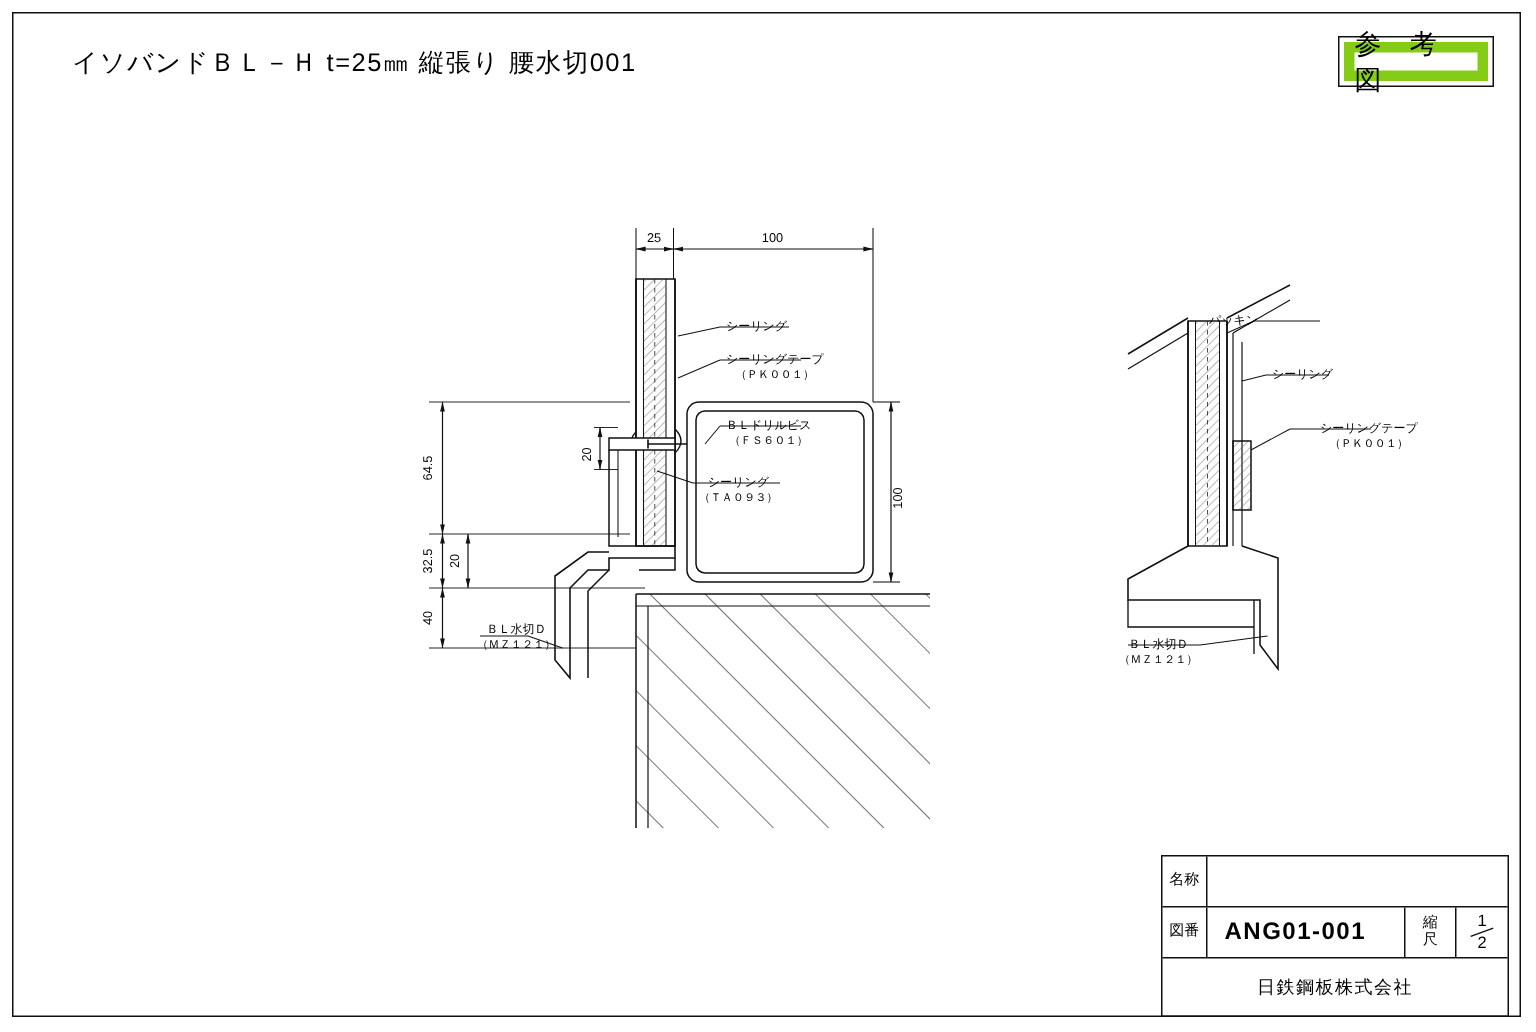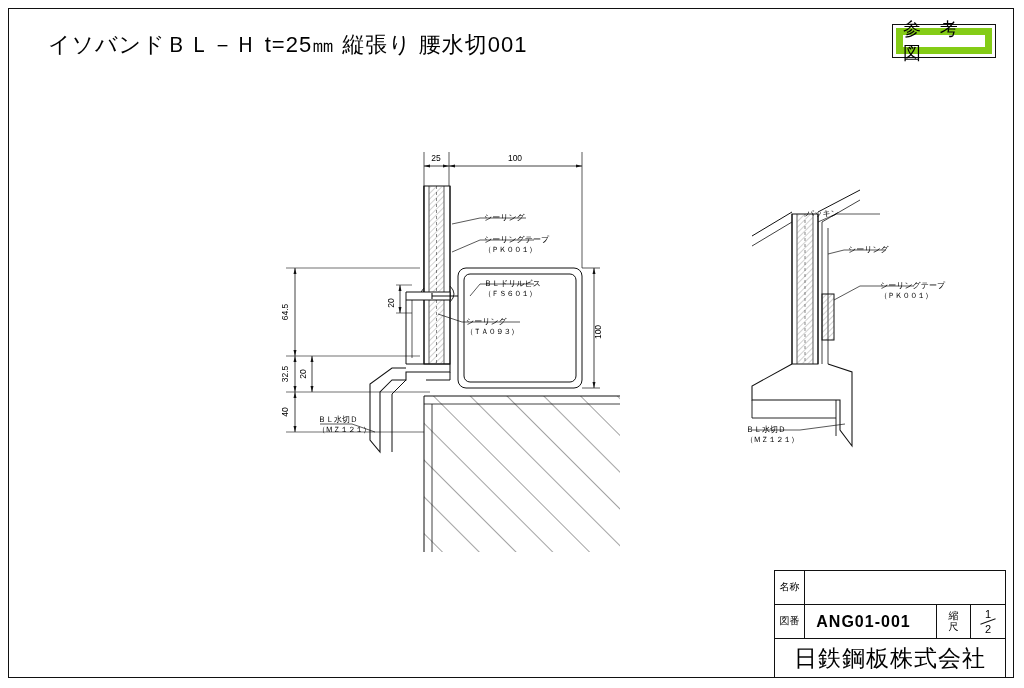--- a/index.html
+++ b/index.html
@@ -1,38 +1,38 @@
 <!DOCTYPE html>
 <html><head>
 <meta charset="utf-8">
 <style>
   html,body{margin:0;padding:0;background:#ffffff;}
   body{width:1024px;height:688px;overflow:hidden;font-family:"Liberation Sans","DejaVu Sans",sans-serif;color:#000;}
   #sheet{position:relative;width:1024px;height:688px;background:#fff;}
   .frame{position:absolute;left:8px;top:8px;width:1006px;height:670px;border:1.2px solid #111;box-sizing:border-box;}
-  .title-main{position:absolute;left:48px;top:30px;font-size:22px;letter-spacing:1px;white-space:nowrap;}
+  .title-main{position:absolute;left:48px;top:30px;font-size:17px;letter-spacing:1px;white-space:nowrap;}
   .ref-box{position:absolute;right:28px;top:24px;width:104px;height:34px;border:1.2px solid #111;box-sizing:border-box;}
   .ref-box .inner{position:absolute;left:3px;top:3px;right:3px;bottom:3px;border:7px solid #84cc16;display:flex;align-items:center;justify-content:center;font-size:18px;letter-spacing:4px;font-family:Liberation Mono, monospace;}
   svg{position:absolute;left:0;top:0;}
-  .lbl{font-size:8px;font-family:Liberation Serif, serif;}
+  .lbl{font-size:8px;font-family:Liberation Serif, serif;text-align:center;}
   .lbl2{font-size:7.5px;}
   .dim{font-size:8.5px;}
   
   .tb{position:absolute;left:774px;top:570px;width:232px;height:108px;border:1.2px solid #111;box-sizing:border-box;}
   .tb .r1{position:absolute;left:0;top:0;width:100%;height:34px;border-bottom:1px solid #111;box-sizing:border-box;}
   .tb .r2{position:absolute;left:0;top:34px;width:100%;height:34px;border-bottom:1px solid #111;box-sizing:border-box;}
   .tb .r3{position:absolute;left:0;top:68px;width:100%;height:39px;}
   .tb .c-lab{position:absolute;left:0;top:0;width:30px;height:100%;border-right:1px solid #111;box-sizing:border-box;display:flex;align-items:center;justify-content:center;font-size:10px;line-height:1.05;text-align:center;letter-spacing:0;}
   .tb .c-lab span{display:block;}
   .tb .c-val{position:absolute;left:30px;top:0;right:0;height:100%;display:flex;align-items:center;justify-content:center;font-size:16px;letter-spacing:1px;}
   .tb .r2 .c-val{left:16px;right:68px;border-right:1px solid #111;box-sizing:border-box;font-weight:bold;}
   .tb .scale-lab{position:absolute;right:34px;top:0;width:34px;height:100%;border-right:1px solid #111;box-sizing:border-box;display:flex;align-items:center;justify-content:center;font-size:10px;line-height:1.05;text-align:center;}
   .tb .scale-val{position:absolute;right:0;top:0;width:34px;height:100%;display:flex;flex-direction:column;align-items:center;justify-content:center;font-size:11px;}
   .tb .scale-val .bar{width:16px;height:0;border-top:1px solid #111;margin:1px 0;transform:rotate(-20deg);}
-  .tb .company{position:absolute;left:0;top:0;width:100%;height:100%;display:flex;align-items:center;justify-content:center;font-size:23px;letter-spacing:1px;}
+  .tb .company{position:absolute;left:0;top:0;width:100%;height:100%;display:flex;align-items:center;justify-content:center;font-size:12px;letter-spacing:1px;}
 </style>
 </head>
 <body>
 
 <div id="sheet">
 
   <div class="frame"></div>
 
   <div class="title-main">イソバンドＢＬ－Ｈ  t=25㎜  縦張り  腰水切001</div>
 

